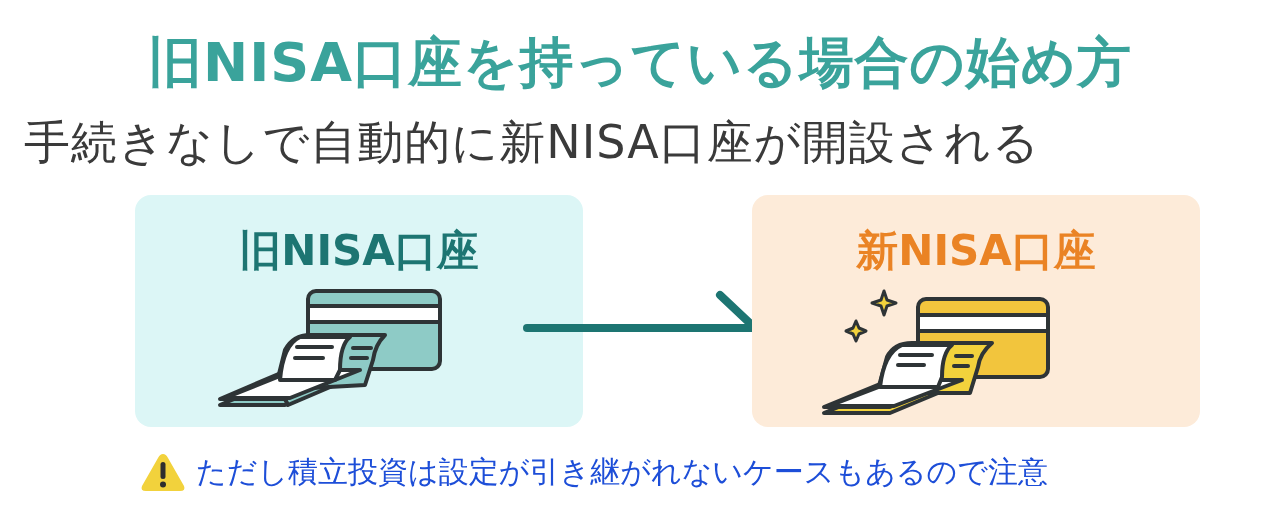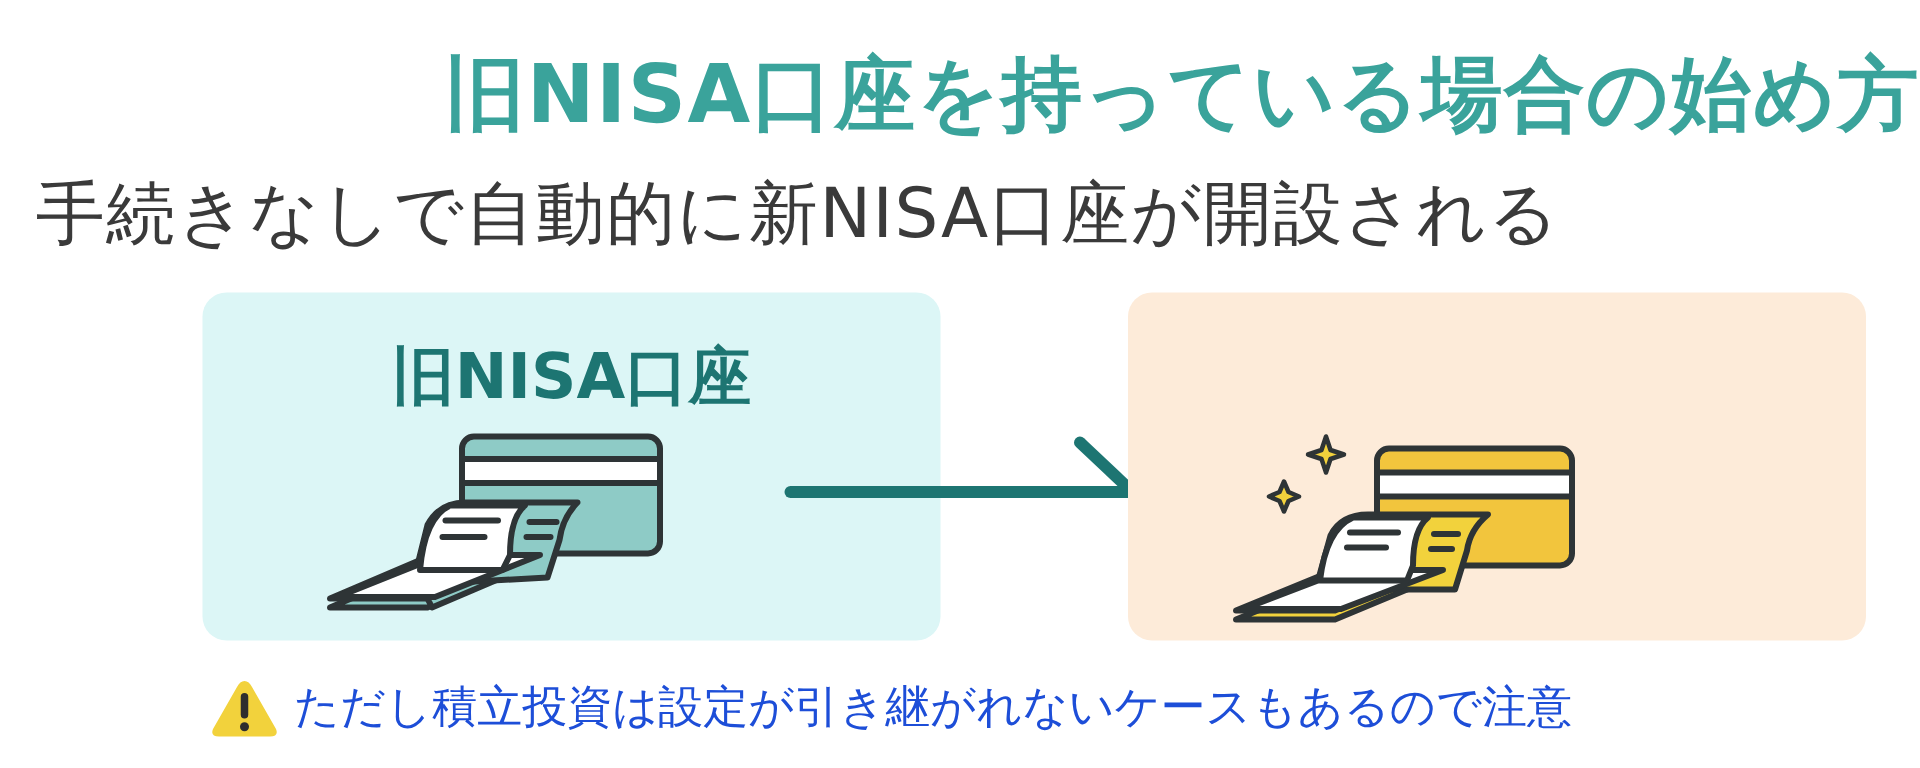--- a/index.html
+++ b/index.html
@@ -1,29 +1,29 @@
 <!DOCTYPE html>
 <html><head>
   <meta charset="utf-8">
   <style>
     html, body { margin: 0; padding: 0; }
     body {
       width: 1280px; height: 512px; background: #ffffff; position: relative; overflow: hidden;
       font-family: "DejaVu Sans", "Liberation Sans", sans-serif;
     }
     .title {
-      position: absolute; left: 0; top: 28px; width: 1280px; text-align: right;
+      position: absolute; left: 0; top: 28px; width: 1280px; text-align: center;
       font-size: 54px; font-weight: bold; color: #3aa39b; letter-spacing: 1px; line-height: 70px;
     }
     .subtitle {
       position: absolute; left: 0; top: 110px; width: 1064px; text-align: center;
       font-size: 46px; color: #3a3a3a; line-height: 64px; letter-spacing: 1px;
     }
     .panel {
-      position: absolute; top: 195px; width: 448px; height: 232px; border-radius: 16px; padding-left: 44px;
+      position: absolute; top: 195px; width: 448px; height: 232px; border-radius: 16px;
     }
     .panel.old { left: 135px; background: #dcf6f6; }
     .panel.new { left: 752px; background: #fdebd9; }
     .panel-label {
       position: absolute; left: 0; top: 28px; width: 100%; text-align: center;
       font-size: 42px; font-weight: bold; line-height: 56px;
     }
     .panel.old .panel-label { color: #1d7572; }
     .panel.new .panel-label { color: #ea8324; }
     .illus { position: absolute; left: 0; top: 0; }
@@ -62,20 +62,21 @@
 </div>
 
 <svg class="arrow" width="250" height="80" viewBox="0 0 250 80">
   <g stroke="#1d7572" stroke-width="8" stroke-linecap="round" stroke-linejoin="round" fill="none">
     <line x1="12" y1="43" x2="240" y2="43"></line>
     <line x1="205" y1="10" x2="240" y2="43"></line>
   </g>
 </svg>
 
 <div class="panel new">
+  <div class="panel-label">新NISA口座</div>
   <svg class="illus" width="388" height="232" viewBox="0 0 388 232">
     <g stroke="#2e3436" stroke-width="4" stroke-linejoin="round" stroke-linecap="round">
       <rect x="166" y="104" width="130" height="78" rx="8" fill="#f2c53d"></rect>
       <rect x="168" y="120" width="126" height="16" fill="#ffffff" stroke="none"></rect>
       <line x1="168" y1="120" x2="294" y2="120"></line>
       <line x1="168" y1="136" x2="294" y2="136"></line>
       <path d="M72 218 L145 188 L210 188 L138 218 Z" fill="#f2d23c"></path>
       <path d="M72 212 L145 182 L210 182 L138 212 Z" fill="#ffffff"></path>
       <path d="M125 198 L135 162 Q142 148 160 148 L240 148 Q228 158 226 172 L218 198 Z" fill="#f2d23c"></path>
       <path d="M77 211 L145 185 L210 185 L142 211 Z" fill="#ffffff"></path>

